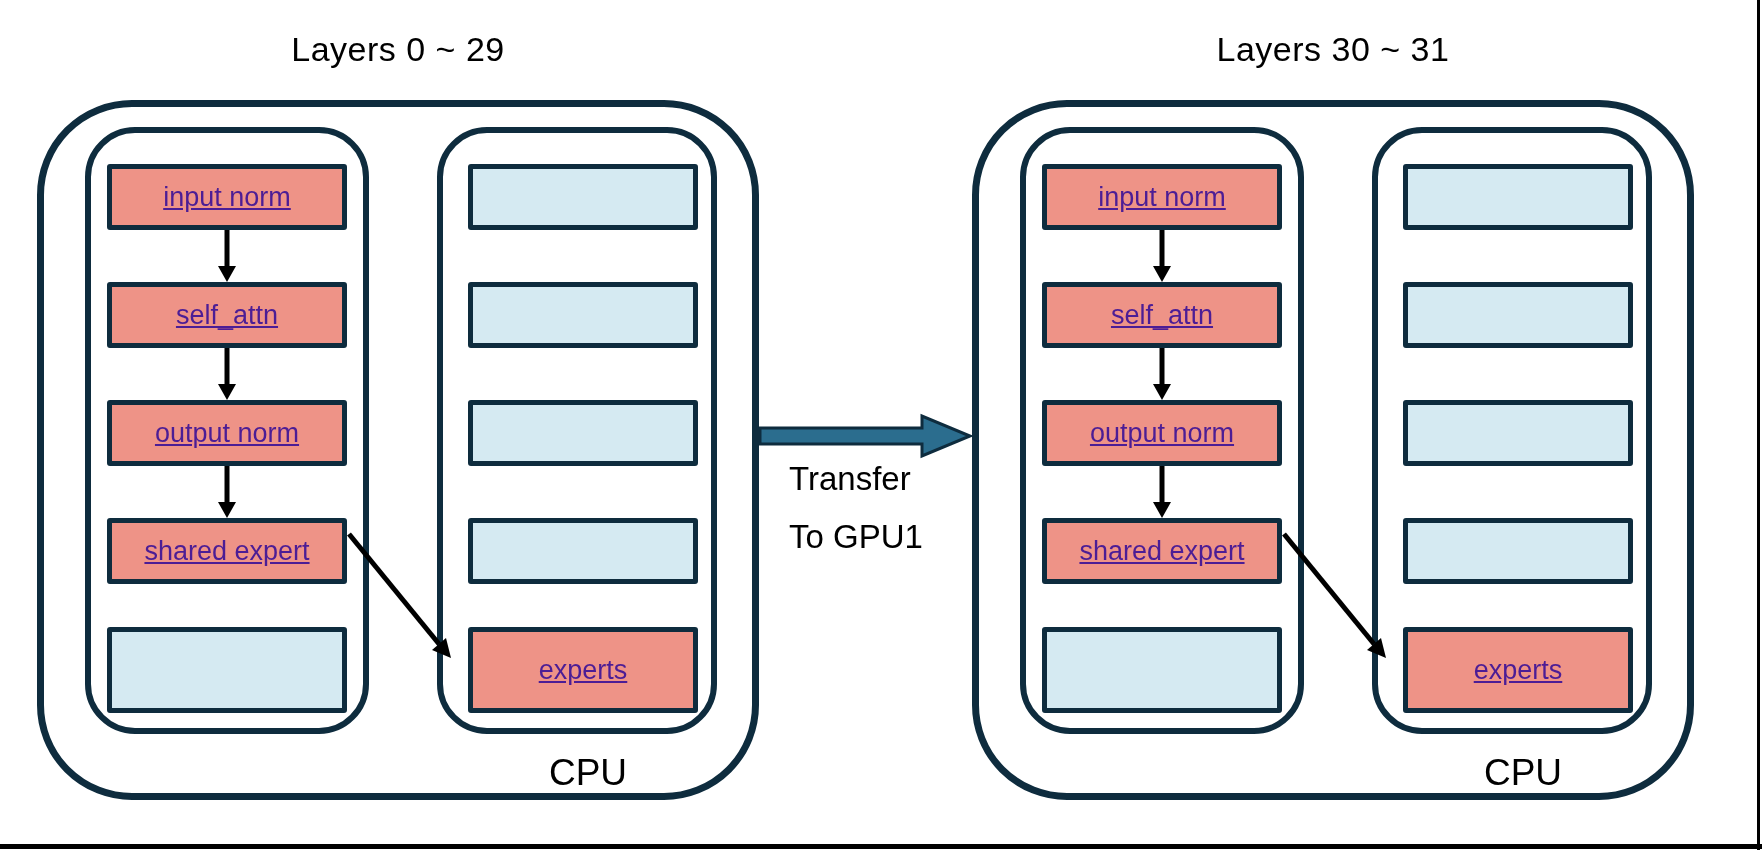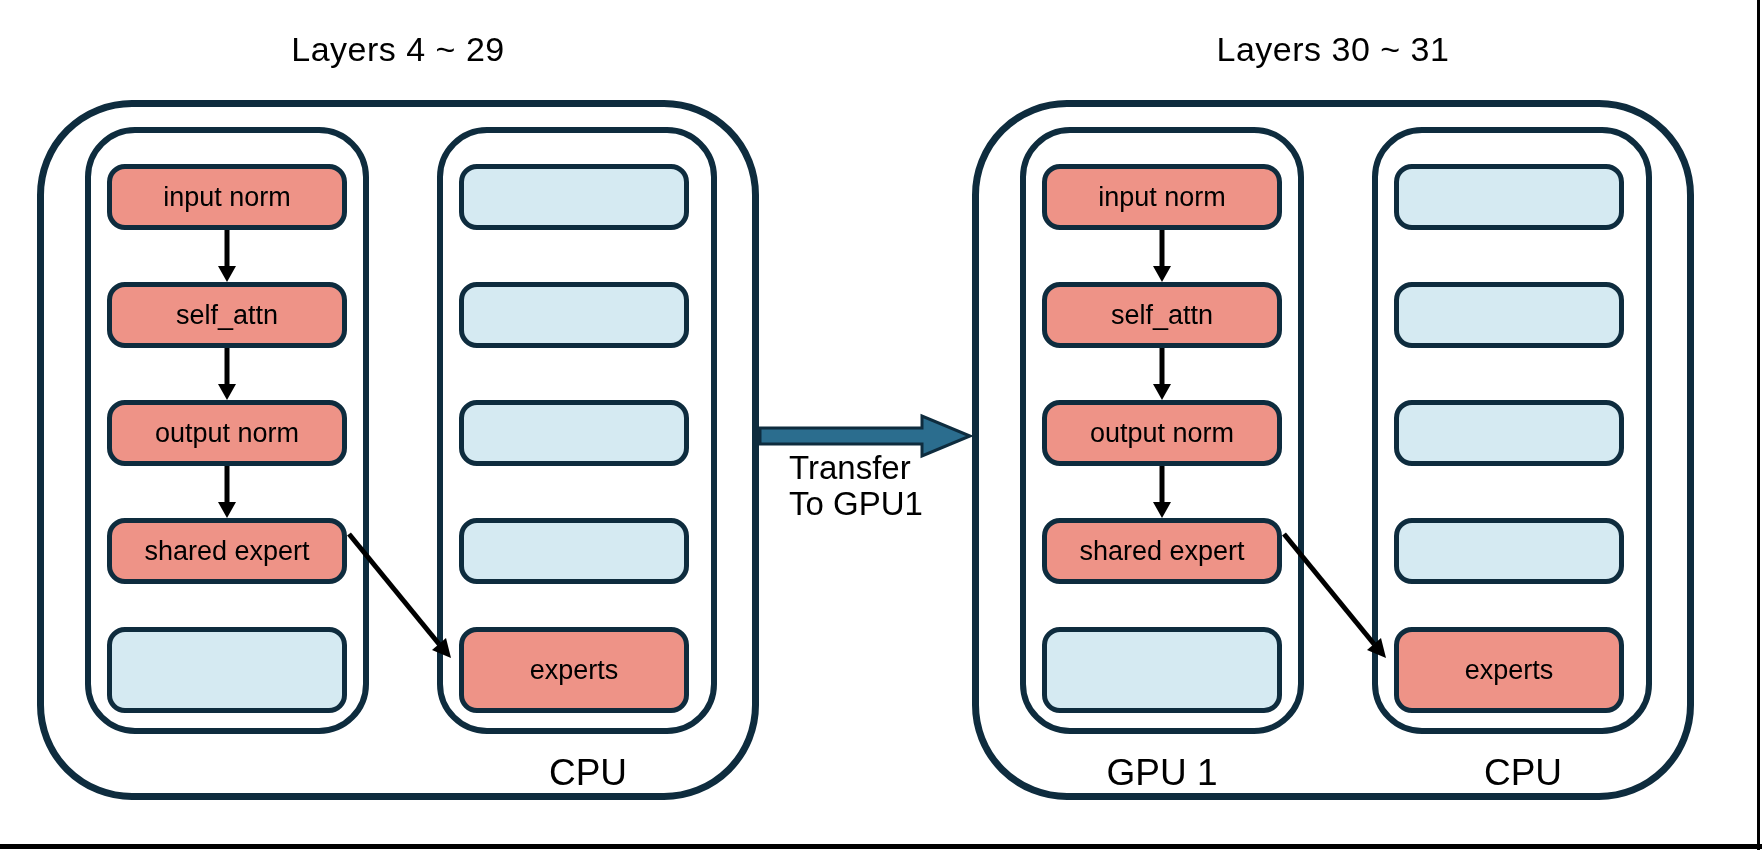--- a/index.html
+++ b/index.html
@@ -15,49 +15,49 @@
     position:absolute;top:100px;width:722px;height:700px;
     border:7px solid #0e2c3e;border-radius:95px;background:#fff;box-sizing:border-box;
   }
   .col{
     position:absolute;top:20px;height:607px;
     border:6px solid #0e2c3e;border-radius:50px;background:#fff;box-sizing:border-box;
   }
   .col-gpu{left:41px;width:284px;}
   .col-cpu{left:393px;width:280px;}
   .box{
-    position:absolute;height:66px;border:5px solid #0e2c3e;border-radius:18px;
+    position:absolute;height:66px;border:5px solid #0e2c3e;border-radius:3px;
     box-sizing:border-box;display:flex;align-items:center;justify-content:center;
-    font-size:27px;color:#000000;
+    font-size:27px;color:#4c1d95;text-decoration:underline;
   }
   .box-module{background:#ee9387;}
   .box-empty{background:#d5eaf2;}
   .gpu-box{left:63px;width:240px;}
-  .cpu-box{left:415px;width:230px;}
+  .cpu-box{left:424px;width:230px;}
   .row0{top:57px;} .row1{top:175px;} .row2{top:293px;} .row3{top:411px;align-items:center;}
   .row4{top:520px;height:86px;}
   .col-label{
     position:absolute;top:640px;height:52px;display:flex;align-items:center;justify-content:center;
     font-size:37px;color:#000;
   }
   .col-label-gpu{left:41px;width:284px;}
   .col-label-cpu{left:404px;width:280px;}
   .arrows-overlay{position:absolute;left:0;top:0;width:722px;height:700px;pointer-events:none;}
   .transfer-arrow-svg{position:absolute;left:756px;top:410px;width:224px;height:52px;}
   .transfer-label{
     position:absolute;left:789px;top:450px;width:200px;
-    font-size:33px;line-height:36px;color:#000;text-align:left;white-space:pre-line;
+    font-size:33px;line-height:58px;color:#000;text-align:left;white-space:pre-line;
   }
   .screen-bottom-border{position:absolute;left:0;top:844px;width:1762px;height:5px;background:#000;}
   .screen-right-border{position:absolute;left:1757px;top:0;width:3px;height:850px;background:#000;}
 </style>
 </head>
 <body>
 
-<div class="group-title" style="left:37px">Layers 4 ~ 29</div>
+<div class="group-title" style="left:37px">Layers 0 ~ 29</div>
 
 <div class="group-title" style="left:972px">Layers 30 ~ 31</div>
 
 <div class="group" style="left:37px">
   <div class="col col-gpu"></div>
   <div class="col col-cpu"></div>
 
   <div class="box box-module gpu-box row0">
     <span>input norm</span>
   </div>
@@ -127,21 +127,20 @@
   <div class="box box-empty gpu-box row4"></div>
 
   <div class="box box-empty cpu-box row0"></div>
   <div class="box box-empty cpu-box row1"></div>
   <div class="box box-empty cpu-box row2"></div>
   <div class="box box-empty cpu-box row3"></div>
   <div class="box box-module cpu-box row4">
     <span>experts</span>
   </div>
 
-  <div class="col-label col-label-gpu">GPU 1</div>
   <div class="col-label col-label-cpu">CPU</div>
 
   <svg class="arrows-overlay" viewBox="0 0 722 700">
     <g stroke="#000" stroke-width="5" fill="#000">
       <line x1="183" y1="123" x2="183" y2="161"></line>
         <polygon points="174,159 192,159 183,175" stroke="none"></polygon>
     </g>
     <g stroke="#000" stroke-width="5" fill="#000">
       <line x1="183" y1="241" x2="183" y2="279"></line>
         <polygon points="174,277 192,277 183,293" stroke="none"></polygon>

